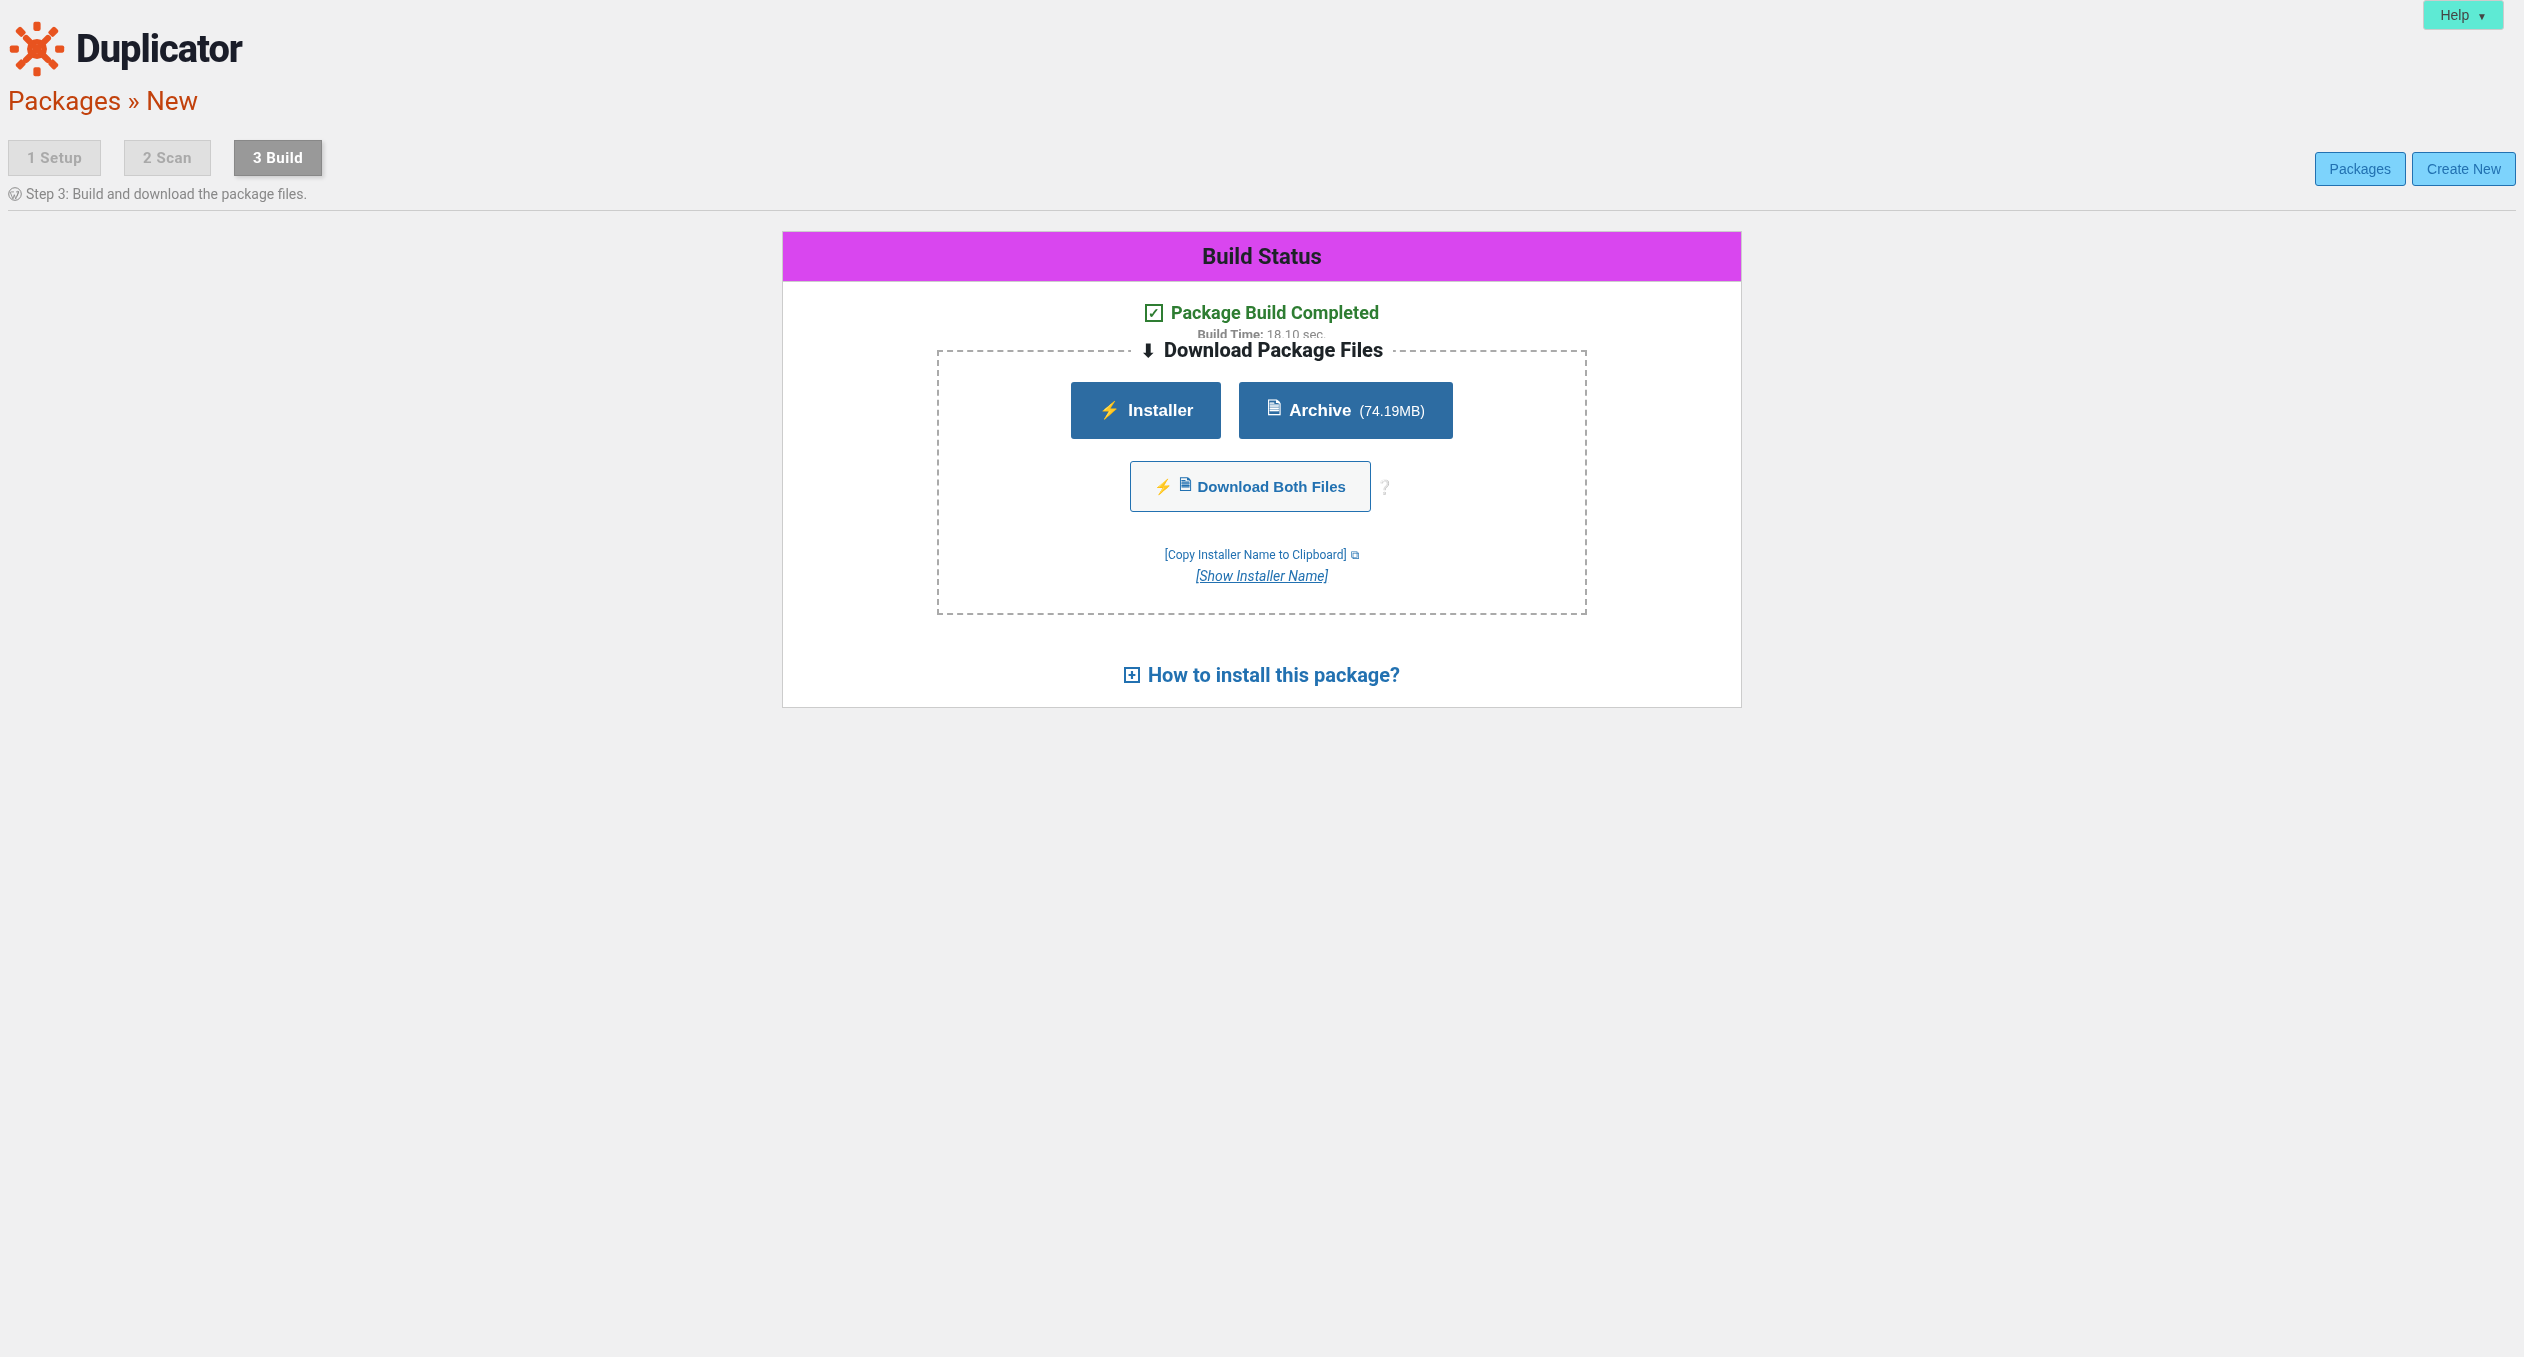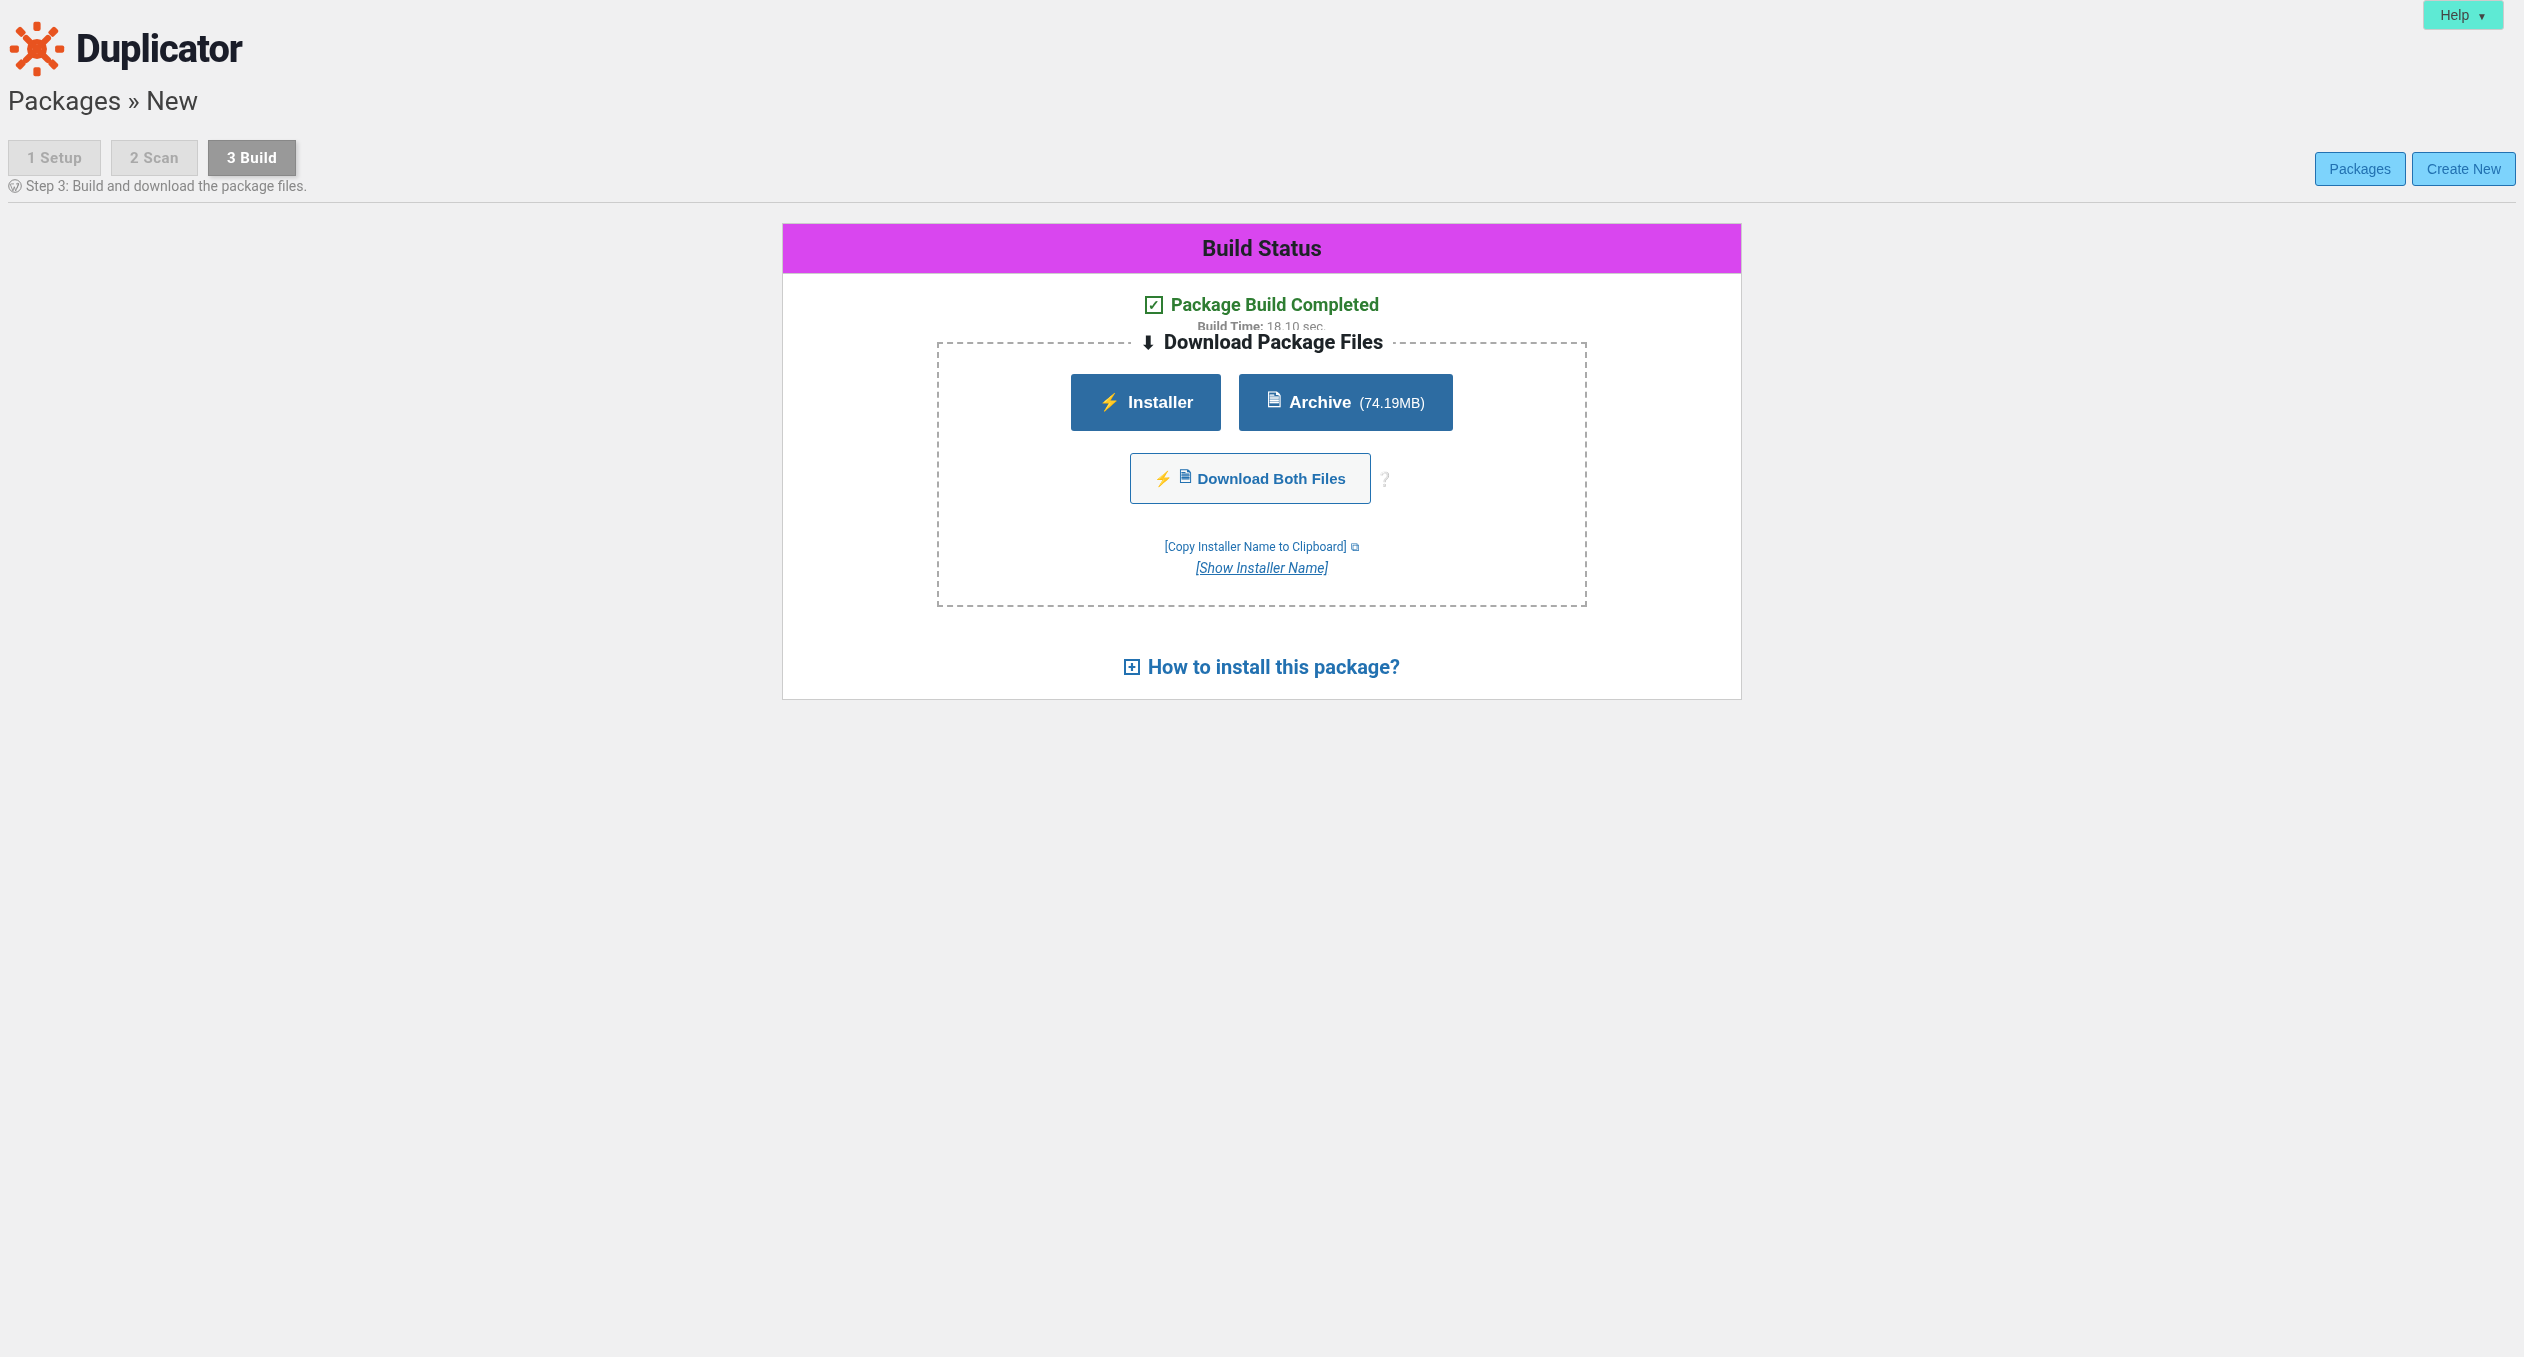--- a/index.html
+++ b/index.html
@@ -6,25 +6,25 @@
 body { font-family: -apple-system, BlinkMacSystemFont, "Segoe UI", Roboto, sans-serif; background: #f0f0f1; color: #1d2327; }
 .wrap { padding: 10px 8px; }
 .help-btn-container { display: flex; justify-content: flex-end; padding: 0 20px 0 0; }
 .help-btn { background: #5eead4; border: 1px solid #ccc; border-radius: 3px; padding: 6px 16px; font-size: 14px; cursor: pointer; color: #444; }
 .help-btn .caret { margin-left: 4px; font-size: 10px; }
 
 .logo-row { display: flex; align-items: center; margin-top: -20px; margin-bottom: 8px; }
 .logo-svg { width: 58px; height: 58px; margin-right: 10px; }
 .logo-text { font-size: 38px; font-weight: 800; color: #1a1d29; letter-spacing: -1px; }
 
-.page-title { font-size: 26px; font-weight: 400; color: #404040; margin-bottom: 24px; }
+.page-title { font-size: 26px; font-weight: 400; color: #c2410c; margin-bottom: 24px; }
 
 .header-row { display: flex; justify-content: space-between; align-items: flex-start; border-bottom: 1px solid #ccc; padding-bottom: 8px; margin-bottom: 20px; }
 .tabs-col { display: flex; flex-direction: column; }
-.tabs { display: flex; gap: 10px; margin-bottom: 2px; }
+.tabs { display: flex; gap: 23px; margin-bottom: 10px; }
 .tab { padding: 8px 18px; font-size: 15px; font-weight: 700; border: 1px solid #ccc; background: #e0e0e0; color: #a9a9a9; cursor: default; letter-spacing: 0.5px; }
 .tab.active { background: #999; color: #fff; border-color: #888; box-shadow: 2px 2px 4px rgba(0,0,0,0.15); }
 .step-desc { font-size: 14px; color: #888; display: flex; align-items: center; gap: 4px; }
 .wp-icon { width: 14px; height: 14px; display: inline-block; }
 
 .action-btns { display: flex; gap: 6px; padding-top: 12px; }
 .btn-outline { background: #7dd3fc; border: 1px solid #2271b1; color: #2271b1; padding: 8px 14px; font-size: 14px; border-radius: 3px; cursor: pointer; }
 
 .panel { background: #fff; border: 1px solid #ccc; margin: 0 auto; max-width: 960px; }
 .panel-header { background: #d946ef; border-bottom: 1px solid #ccc; padding: 12px; text-align: center; font-size: 22px; font-weight: 700; }

